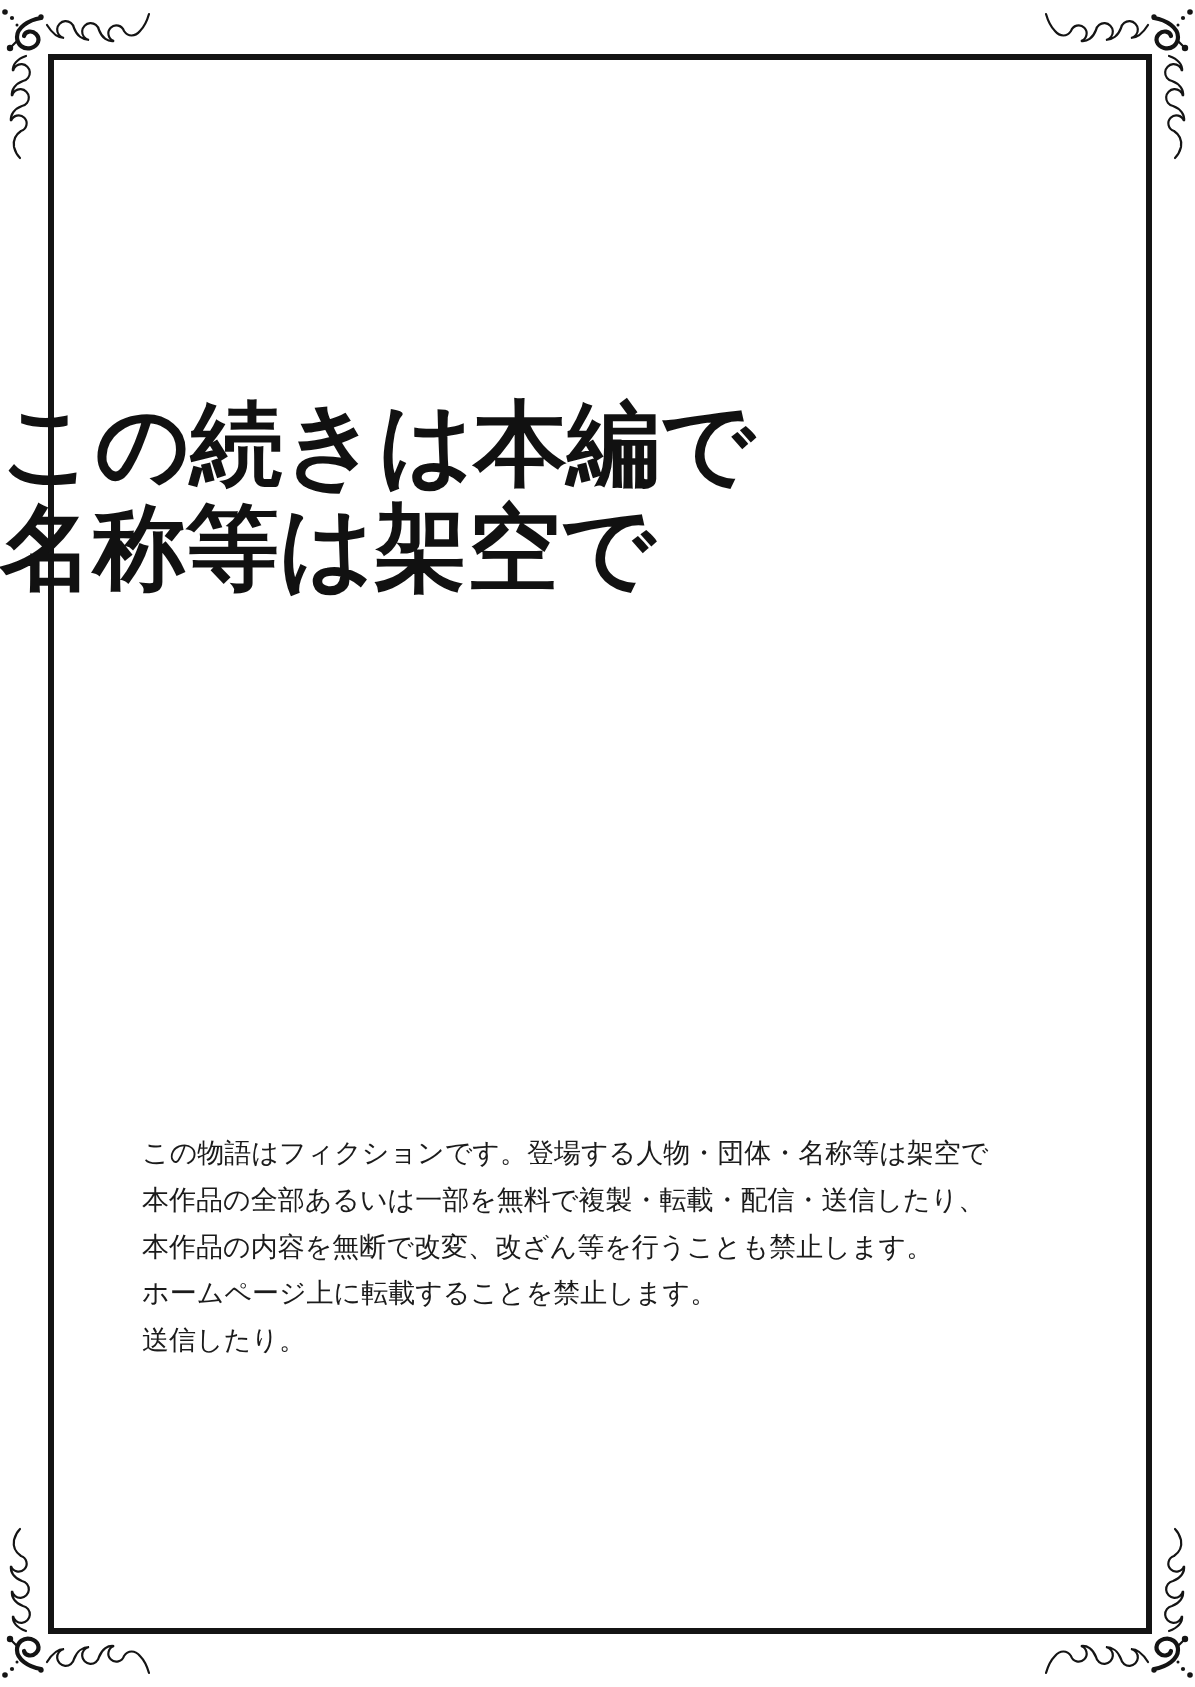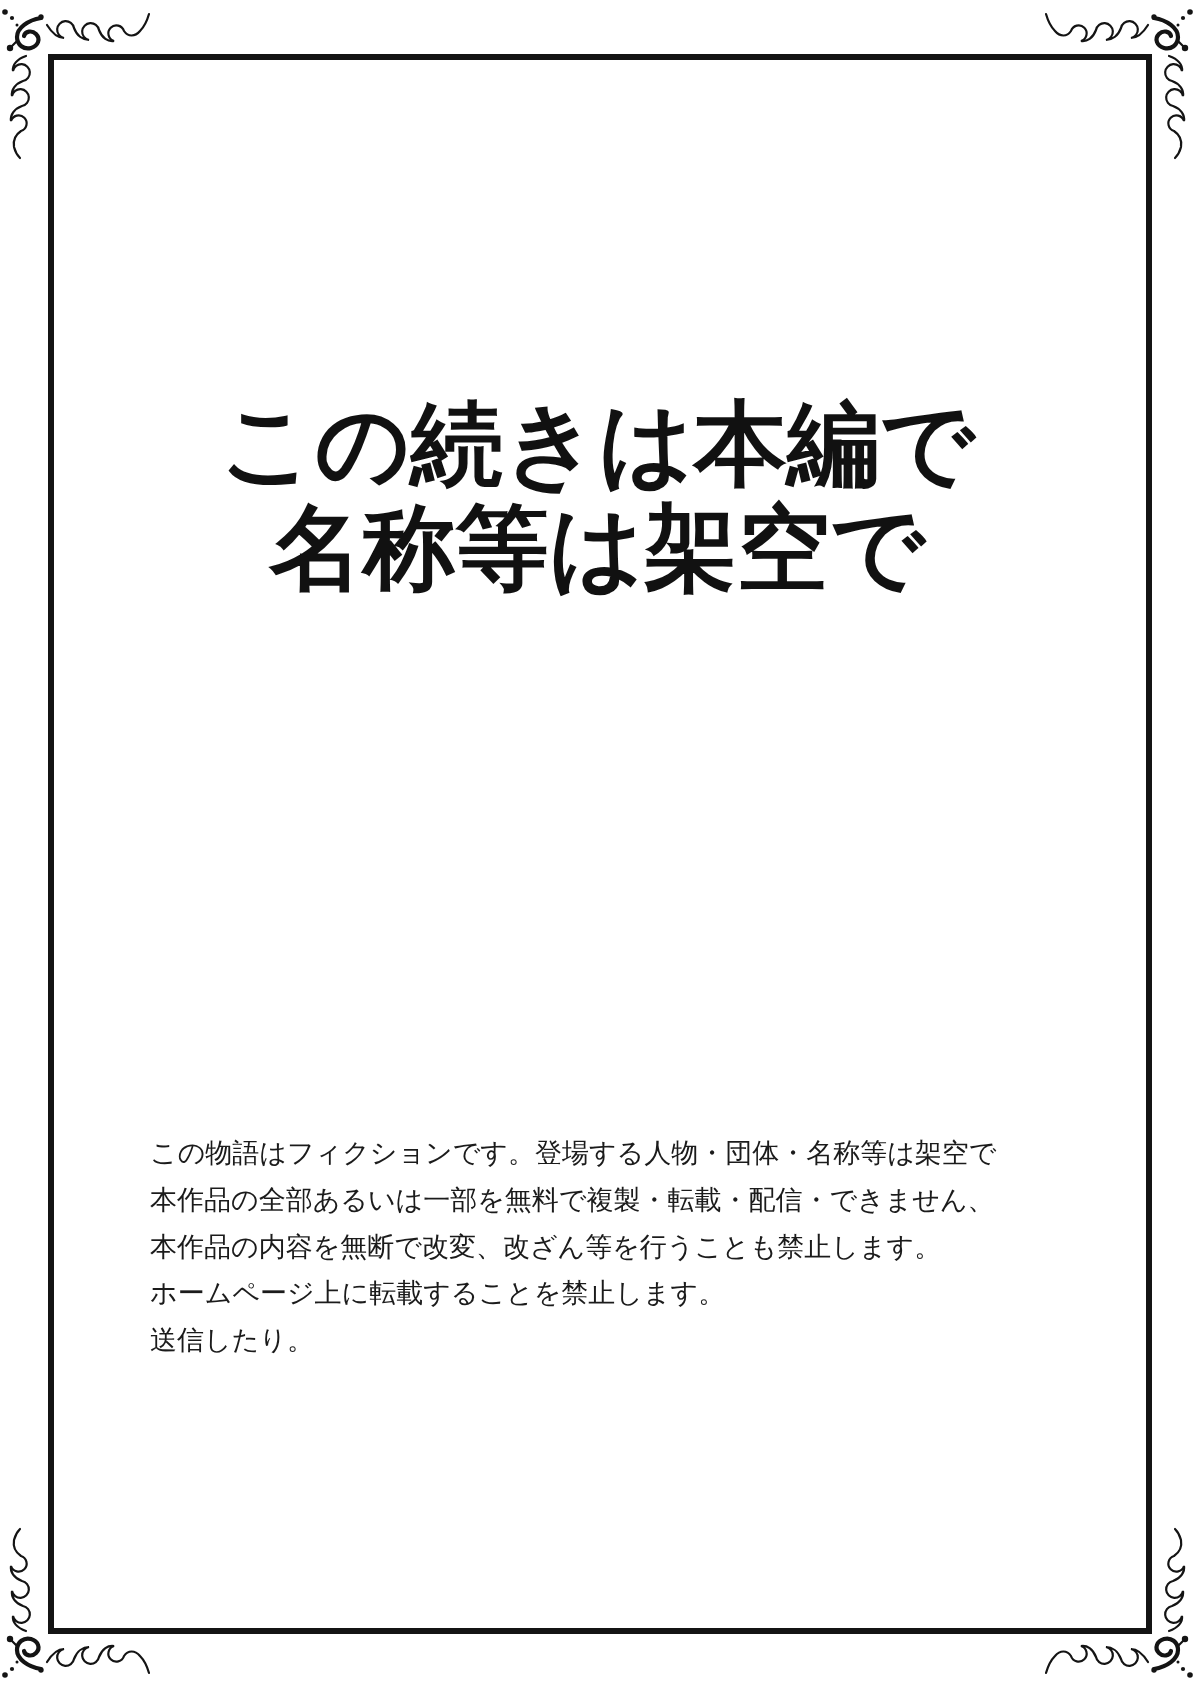--- a/index.html
+++ b/index.html
@@ -33,31 +33,31 @@
   .flourish.tl { left: 0; top: 0; }
   .flourish.tr { right: 0; top: 0; transform: scaleX(-1); }
   .flourish.bl { left: 0; bottom: 0; transform: scaleY(-1); }
   .flourish.br { right: 0; bottom: 0; transform: scale(-1,-1); }
 
   .heading {
     position: absolute;
     left: 0;
     top: 392px;
     width: 100%;
-    text-align: center;
+    text-align: left;
     font-size: 93px;
     line-height: 104px;
     font-weight: 700;
     letter-spacing: 0;
     color: #111111;
     white-space: nowrap;
   }
   .disclaimer {
     position: absolute;
-    left: 150px;
+    left: 142px;
     top: 1130px;
     width: 900px;
     font-size: 27px;
     line-height: 46.8px;
     font-weight: 400;
     color: #1b1b1b;
   }
   .disclaimer .line { white-space: nowrap; }
 </style>
 </head>
@@ -133,19 +133,19 @@
     </svg>
   </div>
 
   <div class="heading">
     <div>この続きは本編で</div>
     <div>名称等は架空で</div>
   </div>
 
   <div class="disclaimer">
     <div class="line">この物語はフィクションです。登場する人物・団体・名称等は架空で</div>
-    <div class="line">本作品の全部あるいは一部を無料で複製・転載・配信・できません、</div>
+    <div class="line">本作品の全部あるいは一部を無料で複製・転載・配信・送信したり、</div>
     <div class="line">本作品の内容を無断で改変、改ざん等を行うことも禁止します。</div>
     <div class="line">ホームページ上に転載することを禁止します。</div>
     <div class="line">送信したり。</div>
   </div>
 
 </div>
 
 </body></html>

